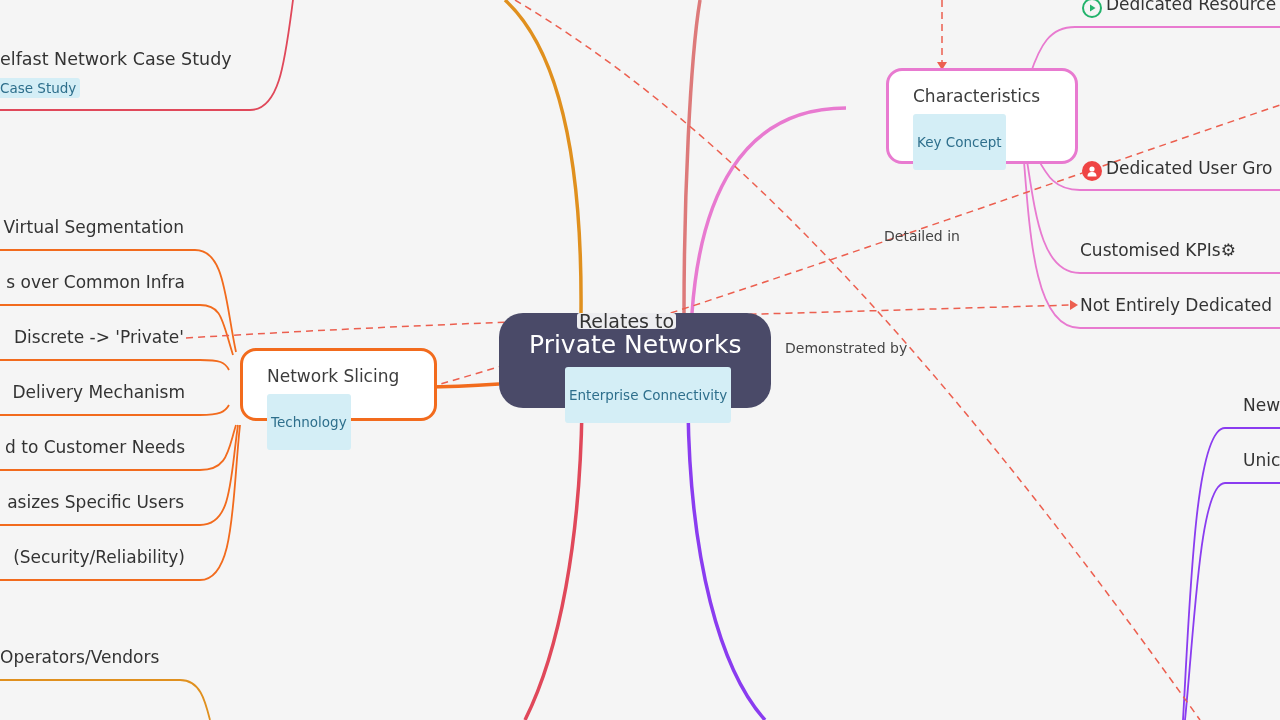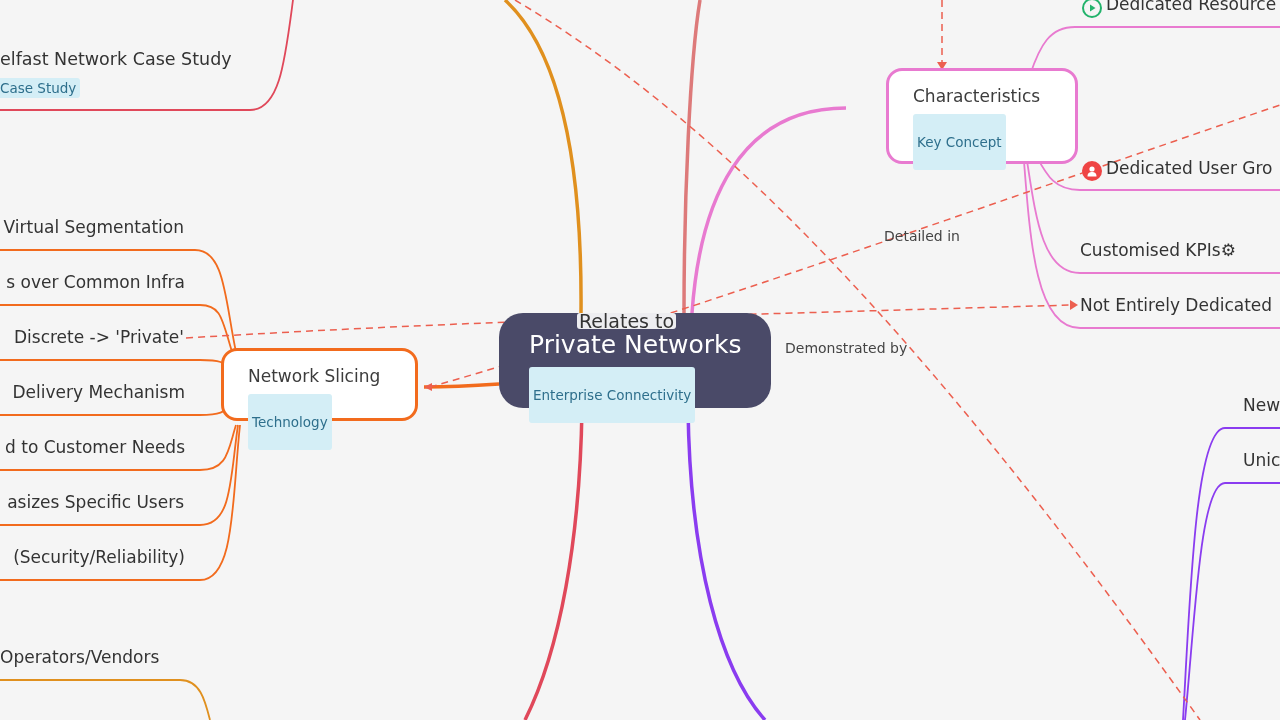--- a/index.html
+++ b/index.html
@@ -27,21 +27,21 @@
       background: #d4eef6; color: #2e6f8c;
       font-size: 13.5px; line-height: 20px; padding: 18px 4px;
       border-radius: 3px; white-space: nowrap;
     }
     .central {
       position: absolute; left: 499px; top: 313px; width: 272px; height: 95px;
       background: #4a4a68; border-radius: 24px;
       box-sizing: border-box; padding: 16px 0 0 30px;
     }
     .central .title { font-size: 25px; color: #fff; line-height: 32px; white-space: nowrap; }
-    .central .tag { margin-top: 6px; }
+    .central .tag { margin-top: 6px; margin-left: 36px; }
     .rel-label {
       position: absolute; font-size: 14px; color: #444; white-space: nowrap;
     }
     .rel-label.boxed {
       background: rgba(255,255,255,0.9); color: #333; border-radius: 3px; padding: 0 2px;
       font-size: 19px; line-height: 16px;
     }
     .icon-badge {
       display: inline-flex; align-items: center; justify-content: center;
       width: 20px; height: 20px; border-radius: 50%; vertical-align: -3px; margin-right: 4px;
@@ -110,21 +110,21 @@
 <div class="leaf right-anchored" style="right:1096px;top:217px;">Virtual Segmentation</div>
 <div class="leaf right-anchored" style="right:1095px;top:272px;">s over Common Infra</div>
 <div class="leaf right-anchored" style="right:1096px;top:327px;">Discrete -&gt; 'Private'</div>
 <div class="leaf right-anchored" style="right:1095px;top:382px;">Delivery Mechanism</div>
 <div class="leaf right-anchored" style="right:1095px;top:437px;">d to Customer Needs</div>
 <div class="leaf right-anchored" style="right:1096px;top:492px;">asizes Specific Users</div>
 <div class="leaf right-anchored" style="right:1095px;top:547px;">(Security/Reliability)</div>
 
 <div class="leaf" style="left:0;top:647px;">Operators/Vendors</div>
 
-<div class="node" style="left:221px;top:348px;width:197px;height:73px;border:3px solid #f26b1d;">
+<div class="node" style="left:240px;top:348px;width:197px;height:73px;border:3px solid #f26b1d;">
   <div class="title">Network Slicing</div>
   <span class="tag">Technology</span>
 </div>
 
 <div class="central">
   <div class="title">Private Networks</div>
   <span class="tag">Enterprise Connectivity</span>
 </div>
 
 <div class="rel-label boxed" style="left:577px;top:313px;">Relates to</div>

